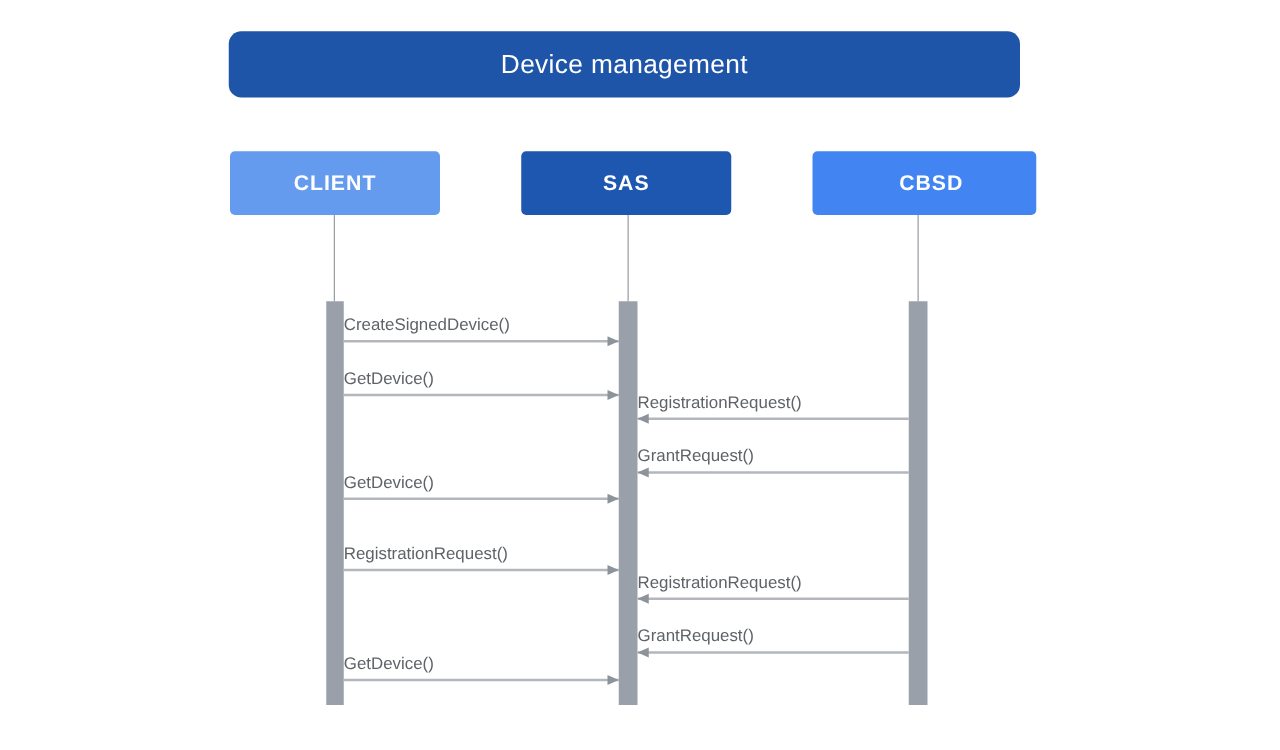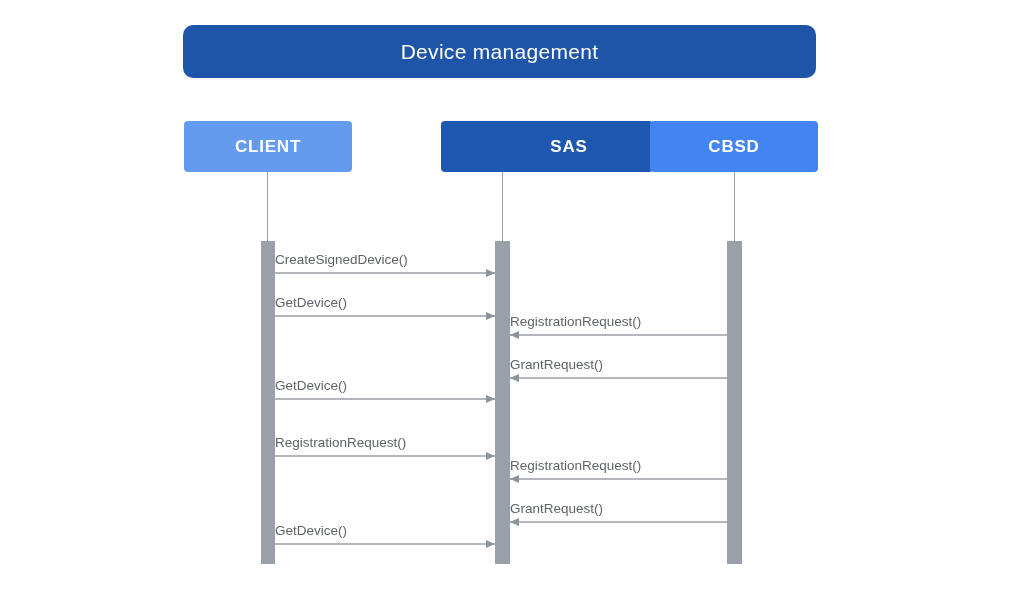--- a/index.html
+++ b/index.html
@@ -43,22 +43,22 @@
     border-radius: 4px;
     display: flex;
     align-items: center;
     justify-content: center;
     color: #ffffff;
     font-size: 17px;
     font-weight: 700;
     letter-spacing: 0.8px;
   }
   .actor-client { left: 184px; background: var(--client-bg, #659bee); }
-  .actor-sas    { left: 441px; background: var(--sas-bg, #1d57b0); padding-left: 44px; }
-  .actor-cbsd   { left: 650px; background: var(--cbsd-bg, #4285f2); }
+  .actor-sas    { left: 417px; background: var(--sas-bg, #1d57b0); }
+  .actor-cbsd   { left: 650px; background: var(--cbsd-bg, #4285f2); padding-left: 11px; }
 
   
   .lifeline {
     position: absolute;
     top: 172px;
     height: 69px;
     width: 1.5px;
     background: var(--lifeline, #9aa0a6);
   }
   .lifeline-client { left: 266.5px; }

